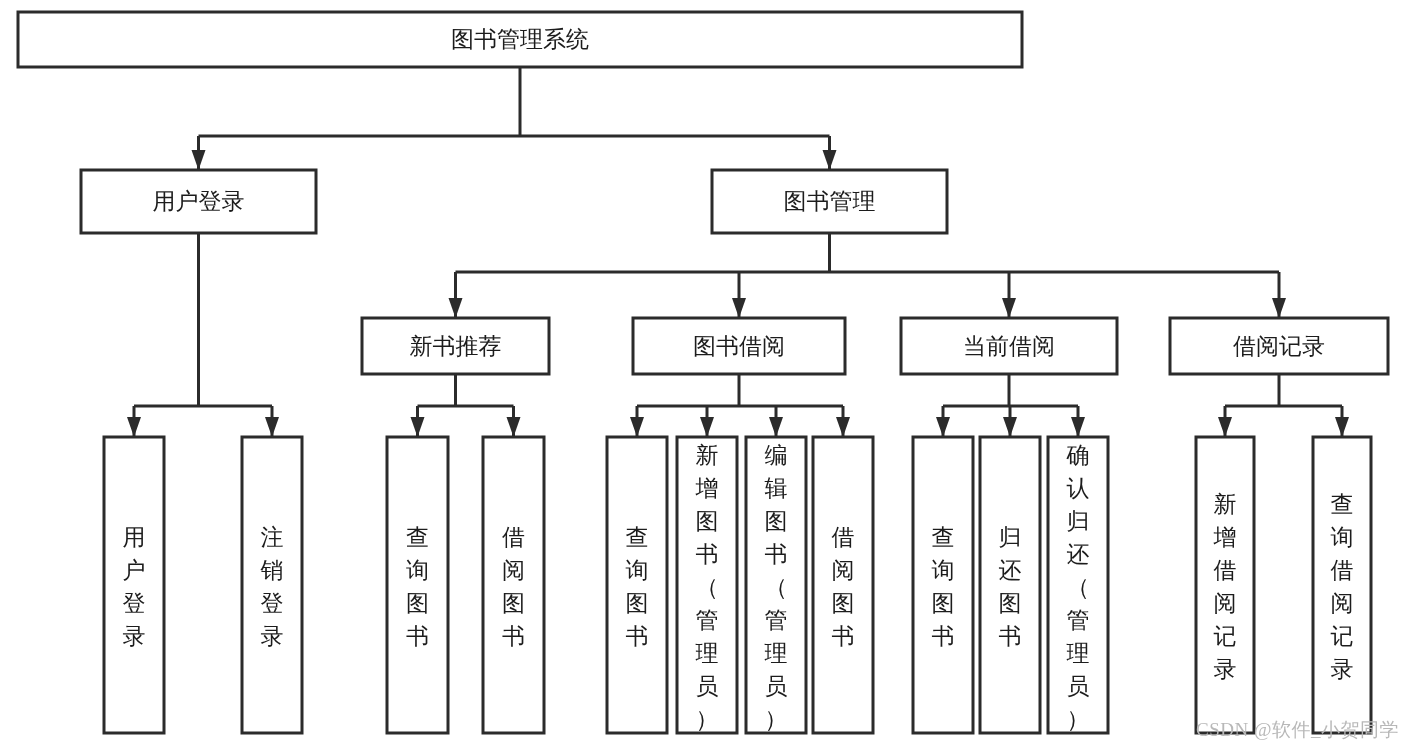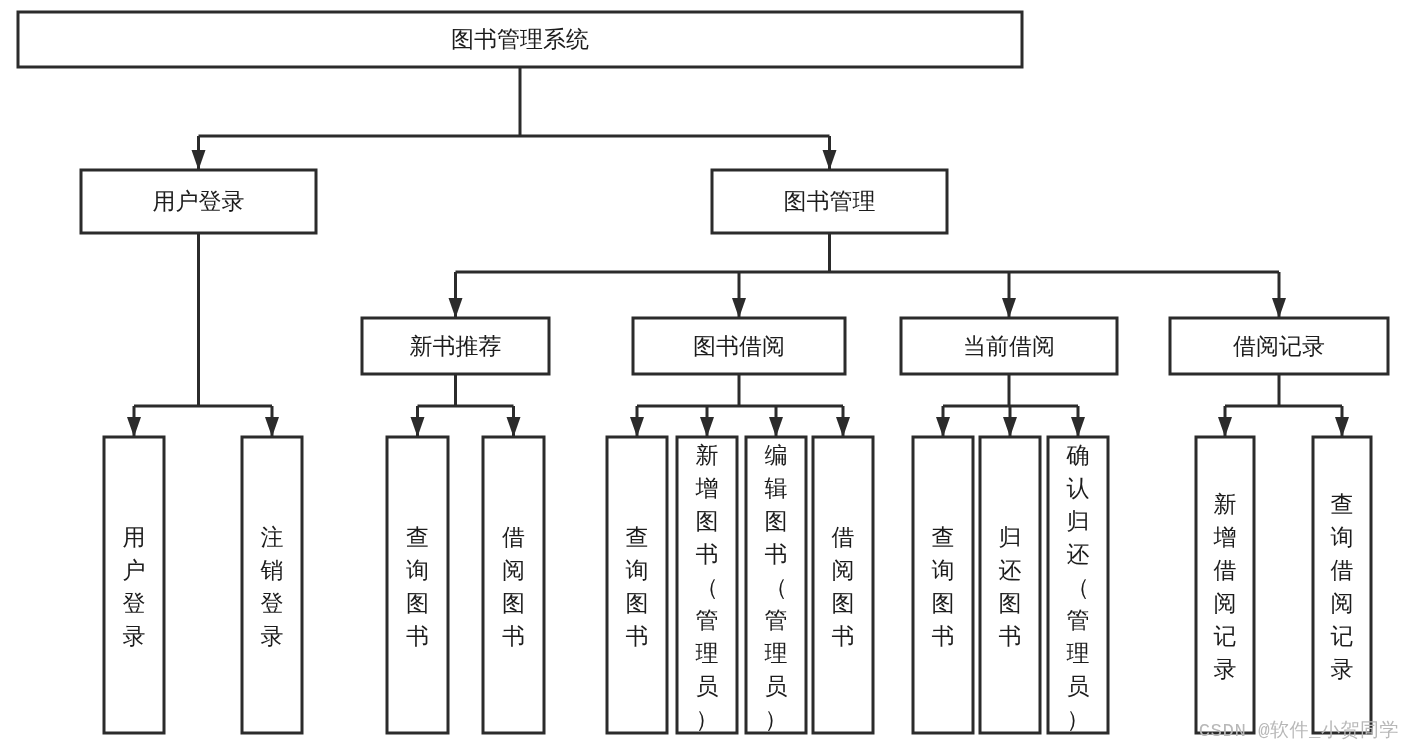--- a/index.html
+++ b/index.html
@@ -52,21 +52,21 @@
   .node-label-v {
     font-family: "DejaVu Sans", "Liberation Sans", sans-serif;
     font-size: 23px;
     fill: #1c1c1c;
     text-anchor: middle;
   }
   .watermark {
     position: absolute;
     right: 6px;
     bottom: 4px;
-    font-family: Liberation Mono, monospace;
+    font-family: Liberation Serif, serif;
     font-size: 19px;
     color: #b8b8b8;
     white-space: nowrap;
     letter-spacing: 0.5px;
     user-select: none;
   }
 </style>
 </head>
 <body>
 

